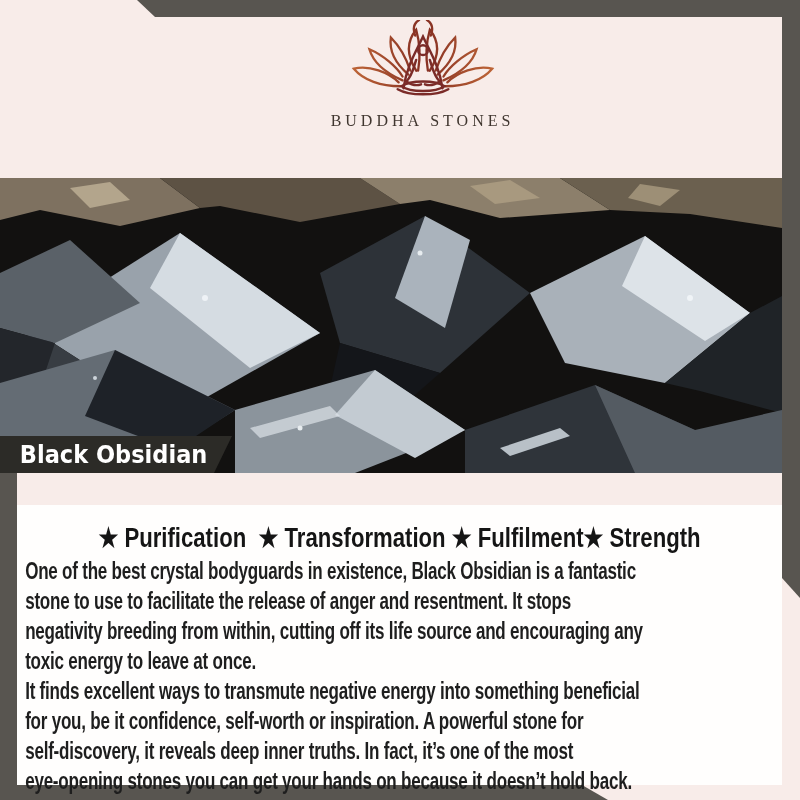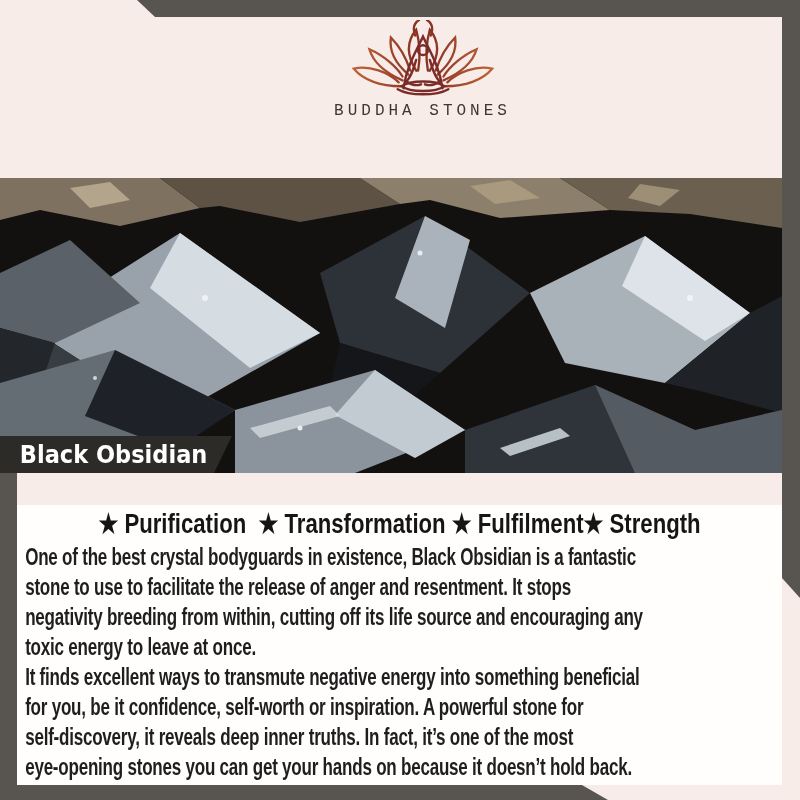--- a/index.html
+++ b/index.html
@@ -16,40 +16,40 @@
     clip-path:polygon(137px 0,800px 0,800px 17px,155px 17px);}
   .right-bar{right:0;top:0;width:18px;height:598px;
     clip-path:polygon(0 0,18px 0,18px 598px,0 578px);}
   .left-bar{left:0;top:473px;width:17px;height:327px;}
   .bottom-band{left:0;top:785px;width:610px;height:15px;
     clip-path:polygon(0 0,582px 0,608px 15px,0 15px);}
 
   
   .brand-header{position:absolute;left:0;top:20px;width:800px;text-align:center;padding-left:45px;}
   .brand-header svg{display:block;margin:0 auto;}
-  .brand-name{font-family:Liberation Mono, monospace;font-size:16px;letter-spacing:4px;
-    color:#40362f;margin-top:6px;font-weight:400;}
+  .brand-name{font-family:Liberation Serif, serif;font-size:16px;letter-spacing:4px;
+    color:#40362f;margin-top:16px;font-weight:400;}
 
   
   .title-bar{position:absolute;left:160px;top:124px;width:488px;height:54px;
     background:var(--title_panel);display:flex;align-items:center;justify-content:center;}
   .title-bar h1{font-size:38px;font-weight:700;color:#1c1c1c;white-space:pre;
     transform:scaleX(.82);transform-origin:50% 50%;letter-spacing:0;}
 
   
   .photo{position:absolute;left:0;top:178px;width:782px;height:295px;background:#141210;text-align:center;}
   .photo svg{display:block;width:782px;height:295px;}
   .photo-label{position:absolute;left:0;bottom:0;width:232px;height:37px;background:var(--label_bg);
     clip-path:polygon(0 0,232px 0,214px 37px,0 37px);display:flex;align-items:center;}
   .photo-label span{font-family:"DejaVu Sans",sans-serif;font-weight:700;font-size:25px;color:#fff;
     padding-left:22px;white-space:pre;transform:scaleX(.9);transform-origin:0 50%;}
 
   
   .content{position:absolute;left:17px;top:505px;width:765px;height:280px;background:var(--panel);
-    padding-top:2px;color:var(--text);}
+    padding-top:16px;color:var(--text);}
   .features{font-weight:700;font-size:27px;line-height:35px;text-align:center;white-space:pre;
     transform:scaleX(.82);transform-origin:50% 50%;color:#151515;}
   .content p{font-weight:700;font-size:23px;line-height:30px;letter-spacing:-.3px;white-space:pre;
     padding-left:11px;transform:scaleX(.74);transform-origin:0 0;}
 </style>
 </head>
 <body>
 
 <div class="canvas">
 

